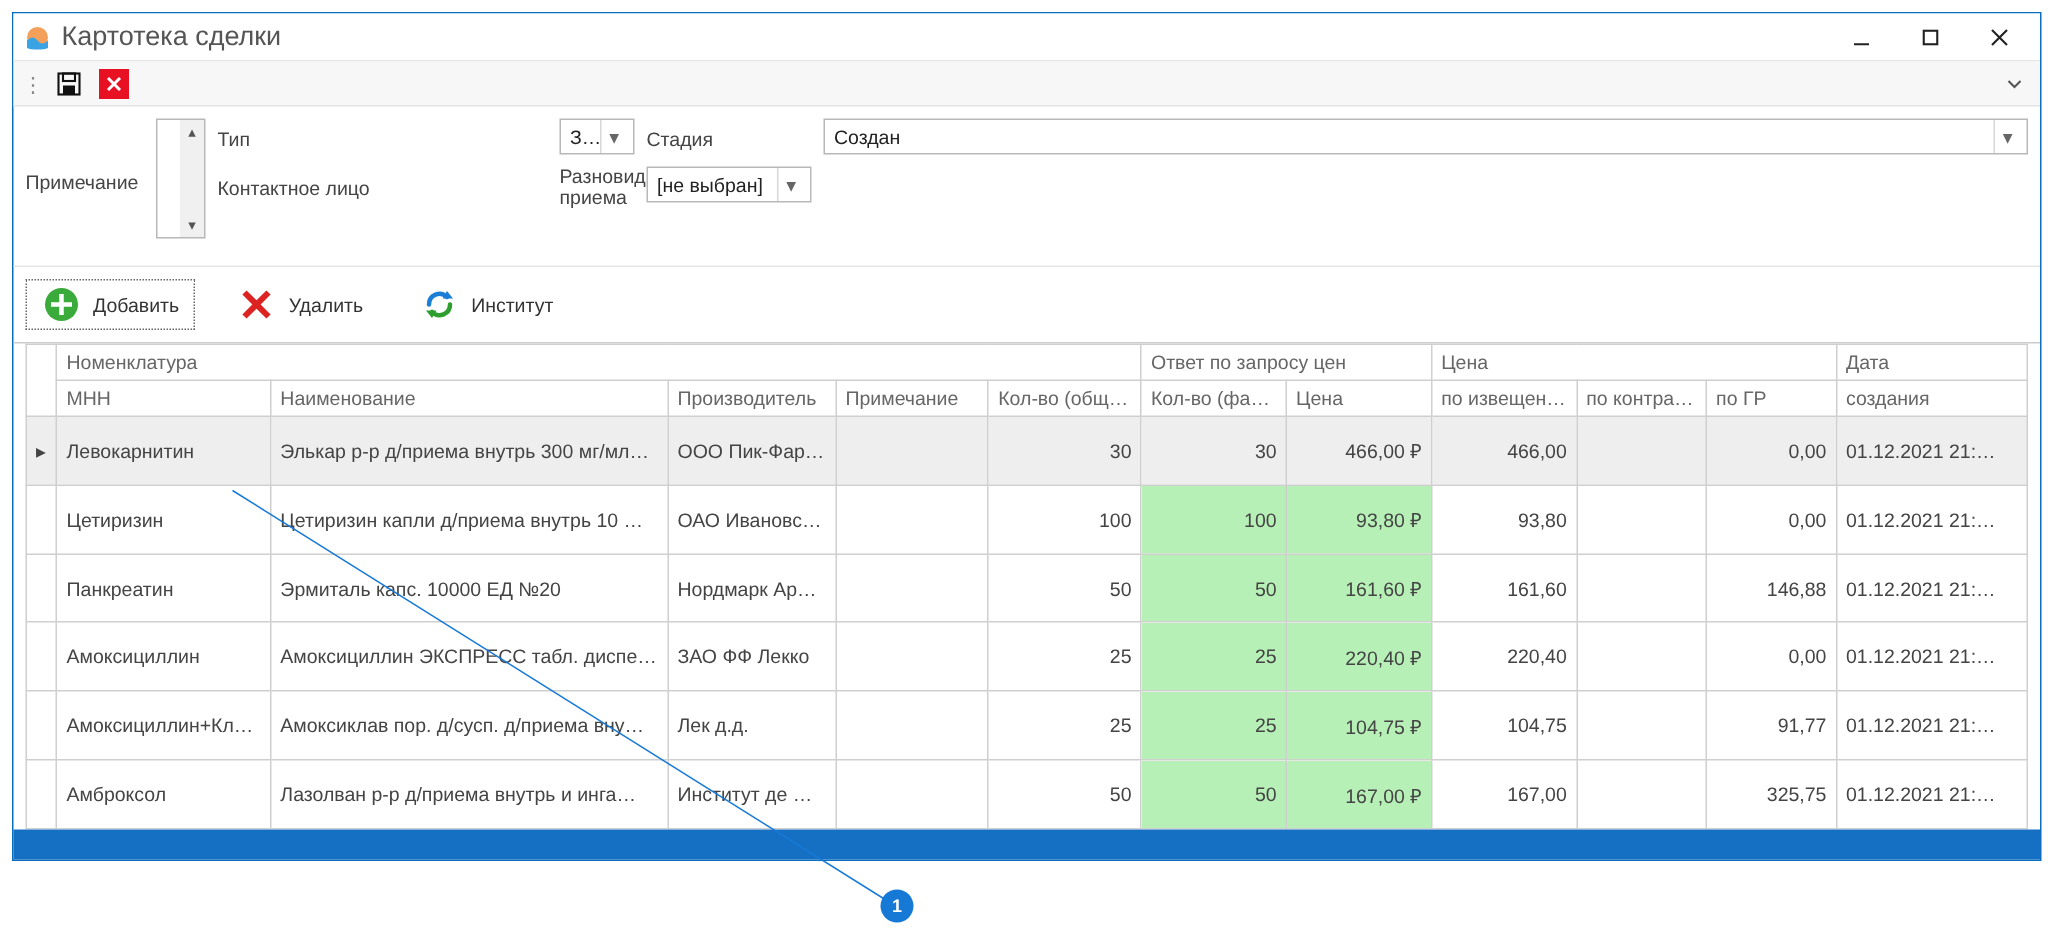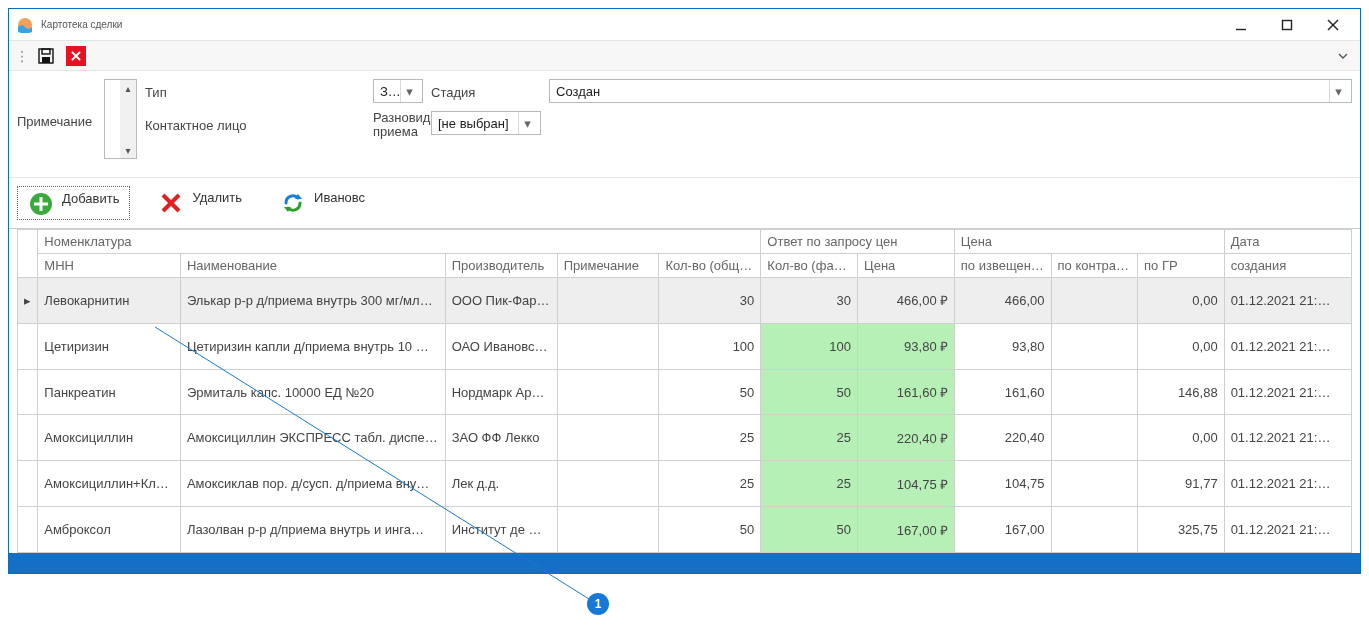--- a/index.html
+++ b/index.html
@@ -21,21 +21,21 @@
   
   .titlebar {
     height: 32px;
     display: flex;
     align-items: center;
     padding: 0 4px 0 8px;
     border-bottom: 1px solid #e5e5e5;
     background: #fff;
   }
   .titlebar .app-icon { width: 16px; height: 16px; margin-right: 8px; }
-  .titlebar .title { flex: 1; color: #555; font-size: 10px; }
+  .titlebar .title { flex: 1; color: #555; font-size: 18px; }
   .winbtn { width: 46px; height: 30px; display: flex; align-items: center; justify-content: center; color: #333; }
 
   
   .toolbar {
     height: 30px;
     display: flex;
     align-items: center;
     padding: 0 6px;
     border-bottom: 1px solid #e5e5e5;
     background: #f7f7f7;
@@ -88,21 +88,21 @@
 
   
   .action-bar {
     padding: 8px 8px;
     display:flex;
     gap: 18px;
     align-items:center;
     border-bottom: 1px solid #ccc;
   }
   .act-btn {
-    display:flex; align-items:flex-start; gap:8px;
+    display:flex; align-items:center; gap:8px;
     padding: 4px 10px;
     height: 34px;
     color:#333;
   }
   .act-btn.primary { border: 1px dotted #666; }
   .act-icon { width:26px; height:26px; display:flex; align-items:center; justify-content:center; }
 
   
   .grid-wrap { flex:1; display:flex; flex-direction:row; overflow:hidden; padding: 0 8px; }
   table.grid { border-collapse: collapse; width: 100%; table-layout: fixed; }
@@ -260,21 +260,21 @@
       </div>
       <div class="act-btn">
         <span class="act-icon">
           <svg width="24" height="24" viewBox="0 0 24 24">
               <path d="M5 12 a7 7 0 0 1 12 -5" fill="none" stroke="#1a7ed6" stroke-width="3" stroke-linecap="round"></path>
               <polygon points="17,3 21,8 14,8" fill="#1a7ed6"></polygon>
               <path d="M19 12 a7 7 0 0 1 -12 5" fill="none" stroke="#2e9e2e" stroke-width="3" stroke-linecap="round"></path>
               <polygon points="7,21 3,16 10,16" fill="#2e9e2e"></polygon>
             </svg>
         </span>
-        <span>Ивановс</span>
+        <span>Институт</span>
       </div>
     </div>
 
     <div class="grid-wrap">
       <table class="grid">
         <colgroup>
           <col style="width:20px">
           <col style="width:140px">
           <col style="width:260px">
           <col style="width:110px">

